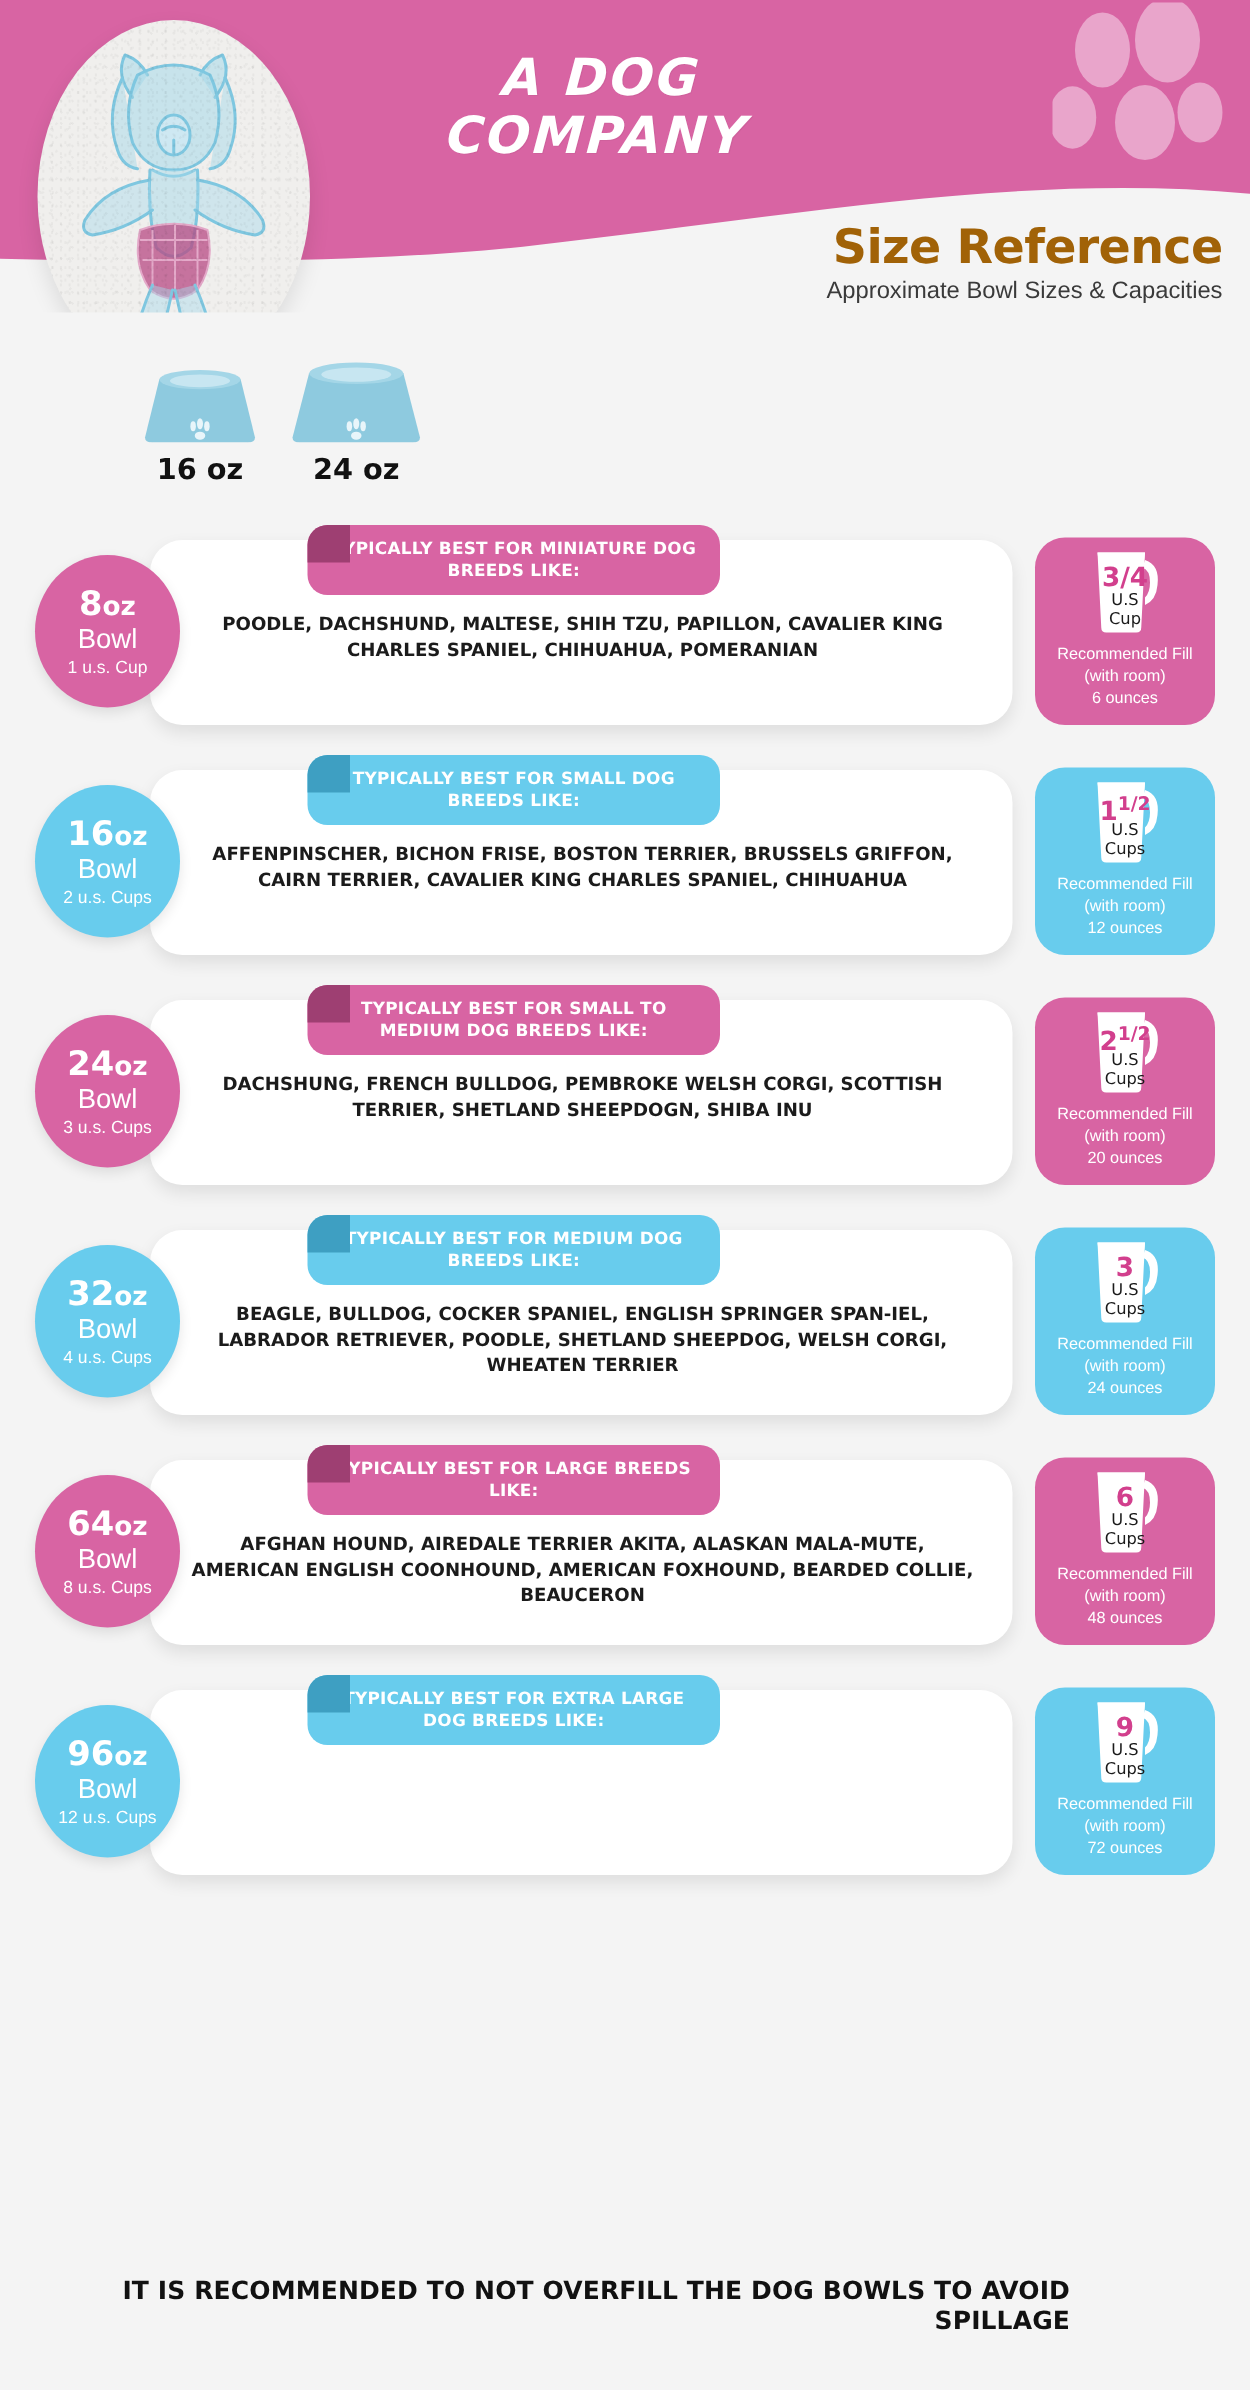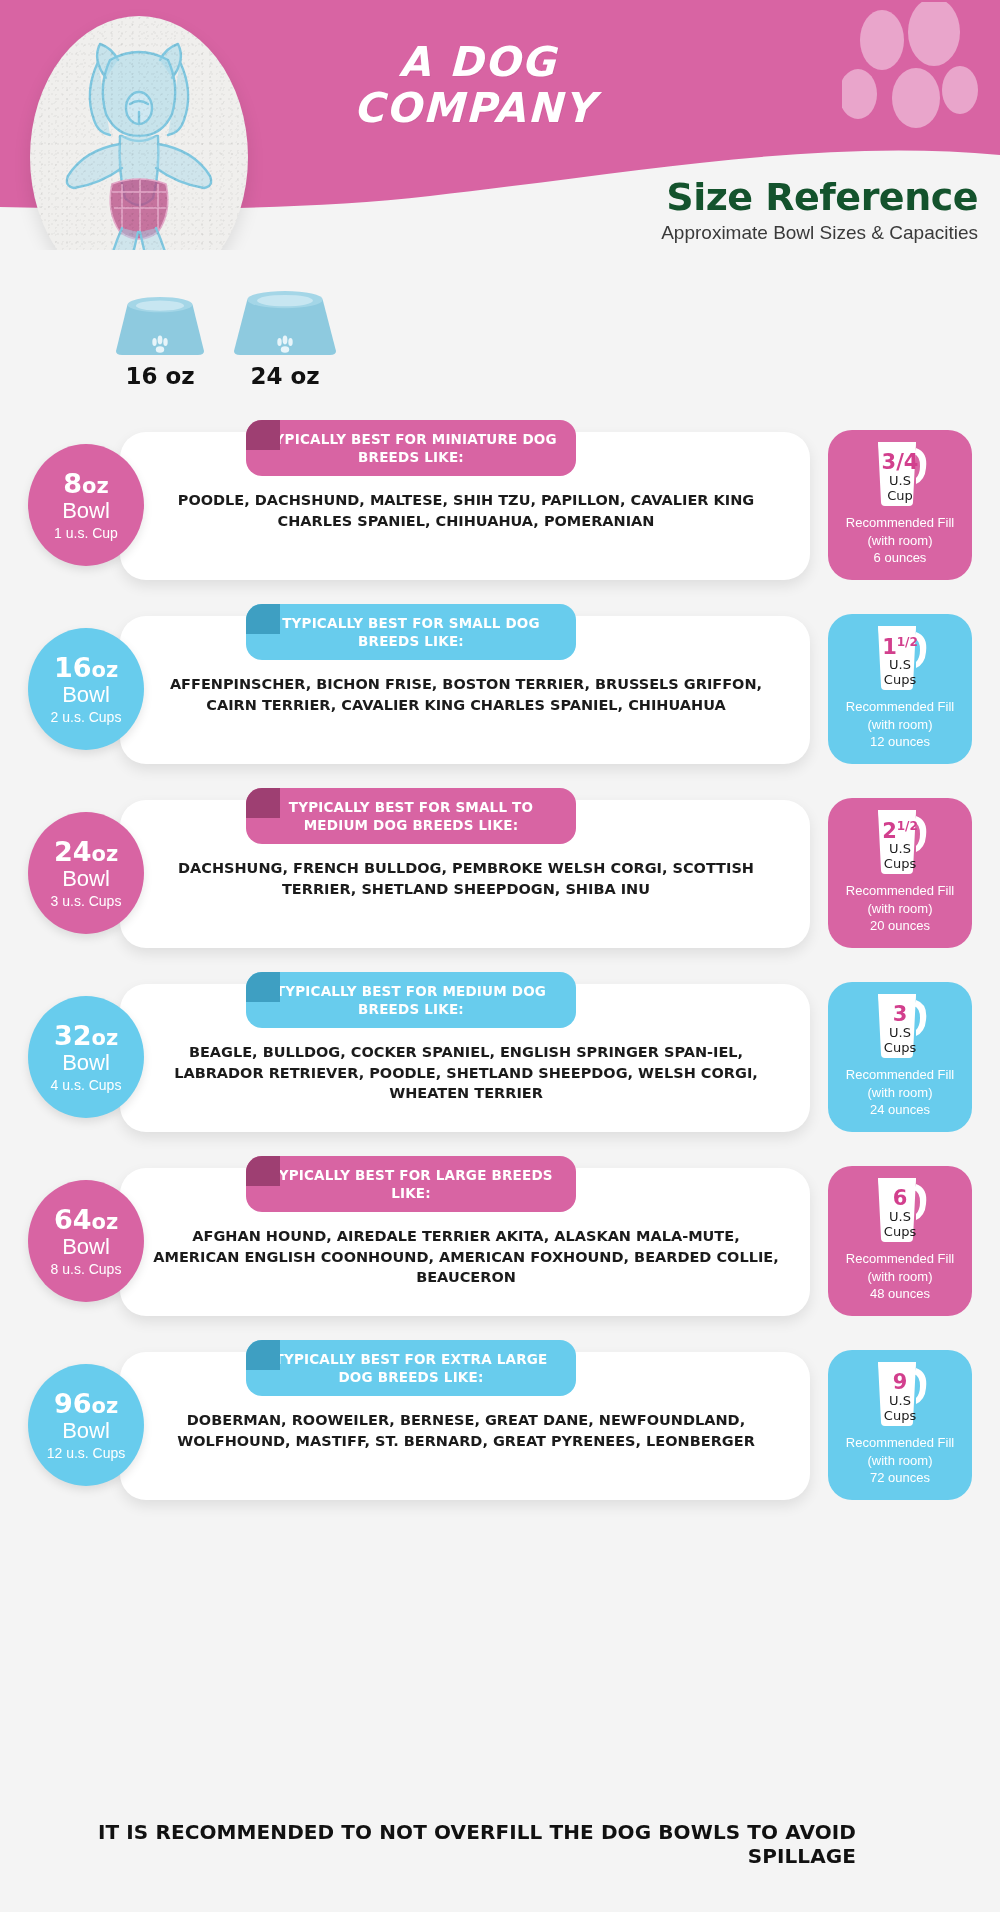--- a/index.html
+++ b/index.html
@@ -80,21 +80,21 @@
     position: absolute;
     top: 178px;
     right: 22px;
     text-align: right;
     z-index: 9;
   }
   .page-title {
     font-family: "DejaVu Sans", sans-serif;
     font-size: 38px;
     font-weight: bold;
-    color: #14532d;
+    color: #a16207;
     letter-spacing: -0.5px;
     line-height: 1;
   }
   .page-subtitle {
     font-family: "Liberation Sans", sans-serif;
     font-size: 19px;
     color: #3a3a3a;
     margin-top: 7px;
     line-height: 1;
   }
@@ -244,21 +244,21 @@
   }
   .cup-amount {
     position: absolute;
     left: 0; right: 0;
     top: 14px;
     font-family: "DejaVu Sans", sans-serif;
     font-weight: bold;
     font-size: 21px;
     line-height: 1;
   }
-  .cup-amount .frac { font-size: 12px; vertical-align: super; text-align: right; }
+  .cup-amount .frac { font-size: 15px; vertical-align: super; text-align: right; }
   .cup-unit {
     position: absolute;
     left: 0; right: 0;
     top: 36px;
     font-family: "DejaVu Sans", sans-serif;
     font-weight: normal;
     font-size: 13px;
     color: #1b1b1b;
     line-height: 1.15;
   }
@@ -523,21 +523,20 @@
       <div class="card-body"></div>
       <div class="card-badge">
         <div class="badge-size">96<span class="unit">oz</span></div>
         <div class="badge-bowl">Bowl</div>
         <div class="badge-cups">12 u.s. Cups</div>
       </div>
       <div class="tab-fold"></div>
       <div class="card-header-tab">
         <span class="tab-text">TYPICALLY BEST FOR EXTRA LARGE DOG BREEDS LIKE:</span>
       </div>
-      <div class="card-breeds">DOBERMAN, ROOWEILER, BERNESE, GREAT DANE, NEWFOUNDLAND, WOLFHOUND, MASTIFF, ST. BERNARD, GREAT PYRENEES, LEONBERGER</div>
       <div class="fill-panel">
         <div class="cup-graphic"><svg viewBox="0 0 60 70" width="60" height="70">
             <path d="M8,4 L46,4 L43,64 Q43,68 39,68 L15,68 Q11,68 11,64 Z" fill="#ffffff"></path>
             <path d="M46,10 Q58,14 56,30 Q55,42 46,46 L46,40 Q50,36 50,28 Q50,18 44,16 Z" fill="#ffffff"></path>
             <path d="M8,4 L46,4 L45,12 L9,12 Z" fill="#ffffff"></path>
           </svg><div class="cup-amount"><span>9</span></div><div class="cup-unit">
             <div>U.S</div>
             <div>Cups</div>
           </div></div>
         <div class="fill-note">

